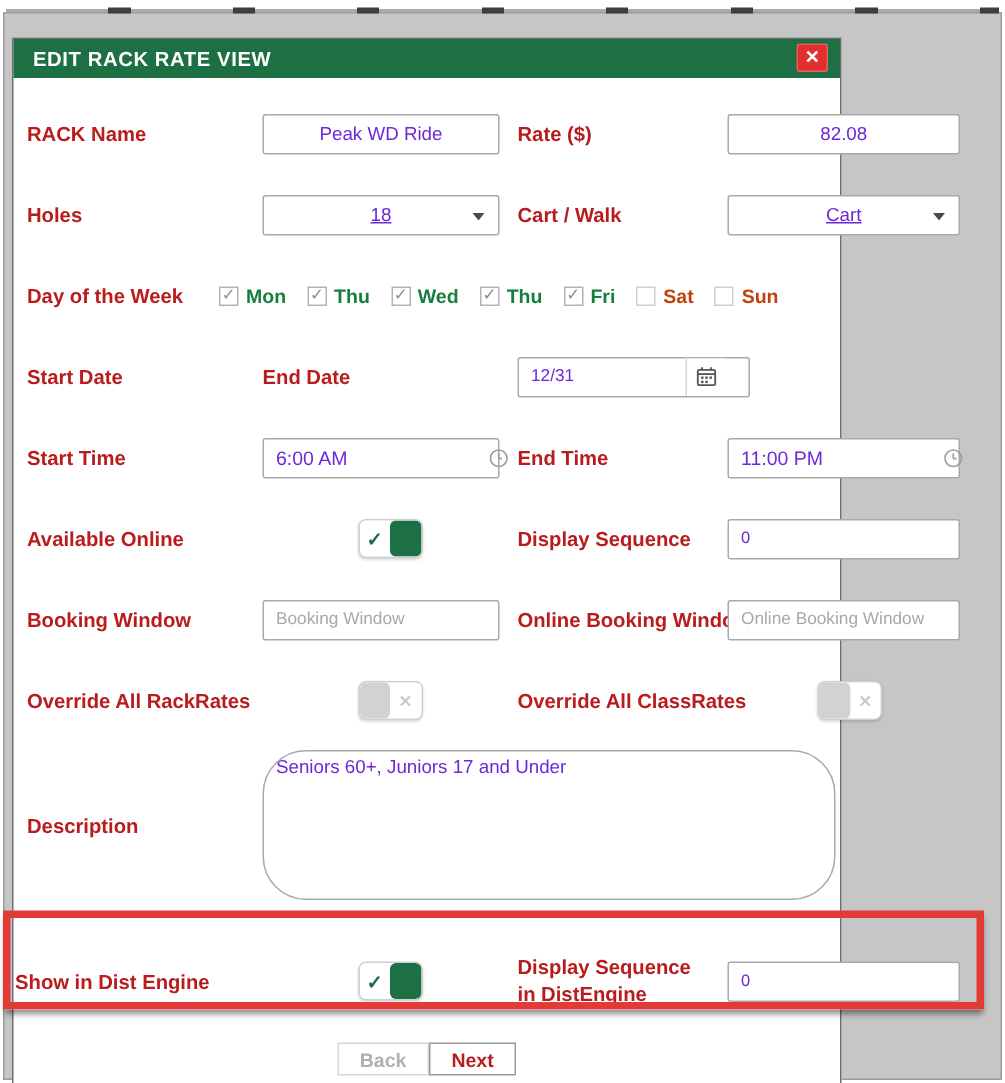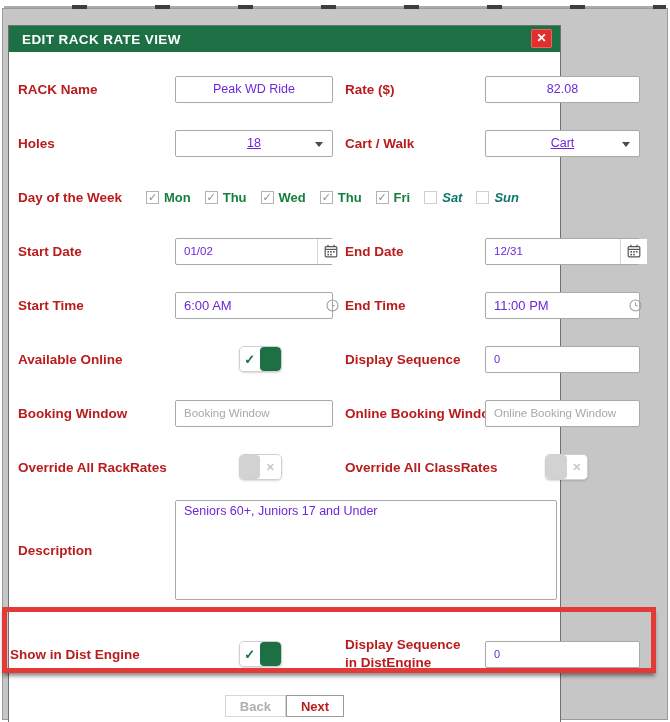--- a/index.html
+++ b/index.html
@@ -84,21 +84,21 @@
   .day-row .lbl { width:128px; flex:0 0 auto; }
   .days { display:flex; gap:14px; align-items:center; }
   .day-item { display:flex; align-items:center; gap:5px; }
   .cb {
     width:13px; height:13px; border:1px solid #b3b3b3; background:#fff;
     display:flex; align-items:center; justify-content:center;
     font-size:11px; color:#8c8c8c; line-height:1; cursor:pointer;
   }
   .cb.unchecked { border-color:#cfcfcf; color:transparent; }
   .day-name { font-size:13px; font-weight:700; color:#15803d; }
-  .day-name.off { color:#0f766e;font-style:italic; }
+  .day-name.off { color:#c2410c; }
 
   
   .toggle {
     width:43px; height:26px; border:1px solid #cfcfcf; border-radius:5px;
     display:flex; overflow:hidden; cursor:pointer; background:#fff;
     box-shadow:0 1px 2px rgba(0,0,0,.15); justify-self:center;
   }
   .toggle .half { flex:1; display:flex; align-items:center; justify-content:center; }
   .toggle.on .half.left { background:#fff; color:#1d7044; font-size:13px; font-weight:700; }
   .toggle.on .half.right { background:#1d7044; border-radius:4px; }
@@ -106,20 +106,21 @@
   .toggle.off .half.right { background:#fff; color:#c9c9c9; font-size:11px; font-weight:700; }
 
   
   .desc-row {
     display:grid; grid-template-columns:157px 1fr; align-items:center;
     height:112px; padding:0 3px 0 9px;
   }
   textarea.box {
     width:100%; height:100px; resize:none; font-size:12.5px; padding:3px 8px;
     outline:none;
+    border-radius:29px;
   }
 
   
   .dist-row { margin-top:16px; height:64px; }
   .dist-row .lbl.pull { margin-left:-8px; }
   .lbl.wrap2 { white-space:normal; line-height:1.3; padding-right:18px; }
   .red-overlay {
     position:absolute; left:2px; top:607px; width:654px; height:66px;
     border:5px solid #e23a37; z-index:10; pointer-events:none;
     box-shadow:0 4px 4px -1px rgba(0,0,0,.45);
@@ -224,40 +225,20 @@
           </span>
           <span class="day-item">
             <span class="cb unchecked"></span>
             <span class="day-name off">Sun</span>
           </span>
         </div>
       </div>
 
       <div class="row">
         <span class="lbl">Start Date</span>
-        <div class="fld">
-          <input class="box datetime" value="01/02" style="">
-          <span class="cal-wrap">
-            <svg width="14" height="14" viewBox="0 0 14 14">
-                <g stroke="#555" fill="none" stroke-width="1.2">
-                  <rect x="1.2" y="2.6" width="11.6" height="10.2" rx="1"></rect>
-                  <line x1="1.2" y1="5.4" x2="12.8" y2="5.4"></line>
-                  <line x1="4" y1="0.8" x2="4" y2="3"></line>
-                  <line x1="10" y1="0.8" x2="10" y2="3"></line>
-                </g>
-                <g fill="#555">
-                  <rect x="3.4" y="7" width="1.6" height="1.6"></rect>
-                  <rect x="6.2" y="7" width="1.6" height="1.6"></rect>
-                  <rect x="9" y="7" width="1.6" height="1.6"></rect>
-                  <rect x="3.4" y="9.8" width="1.6" height="1.6"></rect>
-                  <rect x="6.2" y="9.8" width="1.6" height="1.6"></rect>
-                </g>
-              </svg>
-          </span>
-        </div>
         <span class="lbl">End Date</span>
         <div class="fld col4">
           <input class="box datetime" value="12/31" style="">
           <span class="cal-wrap">
             <svg width="14" height="14" viewBox="0 0 14 14">
                 <g stroke="#555" fill="none" stroke-width="1.2">
                   <rect x="1.2" y="2.6" width="11.6" height="10.2" rx="1"></rect>
                   <line x1="1.2" y1="5.4" x2="12.8" y2="5.4"></line>
                   <line x1="4" y1="0.8" x2="4" y2="3"></line>
                   <line x1="10" y1="0.8" x2="10" y2="3"></line>

